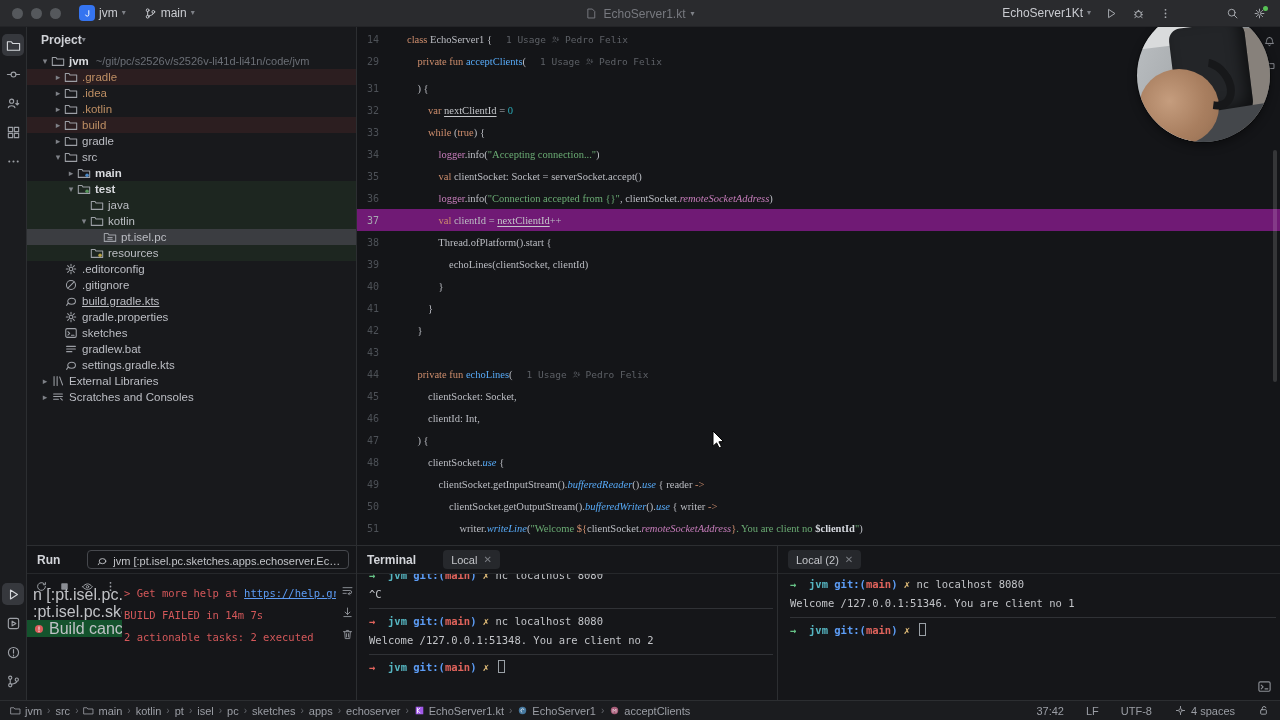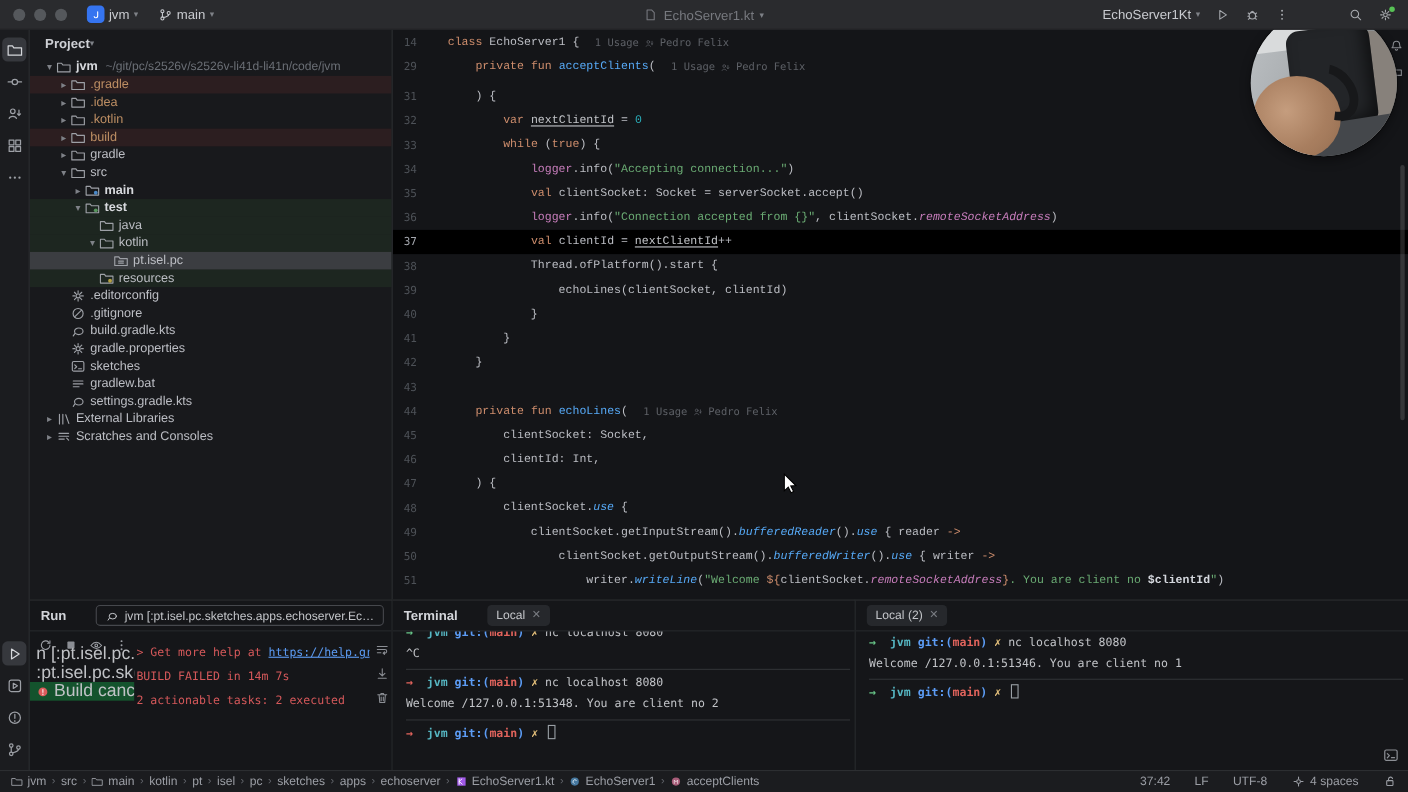--- a/index.html
+++ b/index.html
@@ -41,24 +41,24 @@
   .tree-row.excluded .tlabel{color:#bd8e63;}
   .tree-row.selected{background:#3b3d41;}
   .tree-row.tint-red{background:rgba(96,42,42,.28);}
   .tree-row.tint-green{background:rgba(48,88,50,.22);}
   .tpath{color:#6b6f76;margin-left:7px;font-size:11px;}
 
   
   #editor{position:absolute;left:357px;top:27px;width:923px;height:518px;background:#141518;overflow:hidden;z-index:1;}
   #code{position:absolute;left:0;top:1px;right:0;}
   .code-row{height:22px;display:flex;align-items:center;position:relative;}
-  .code-row.cur{background:#000000;}
+  .code-row.cur{background:#701a75;}
   .ln{width:22px;flex:none;text-align:right;font-size:10px;color:#4d5157;font-family:"DejaVu Sans Mono","Liberation Mono",monospace;}
   .code-row.cur .ln{color:#a6a9b0;}
-  .code-text{padding-left:28px;font-family:Liberation Mono, monospace;font-size:10.5px;white-space:pre;}
+  .code-text{padding-left:28px;font-family:Liberation Serif, serif;font-size:10.5px;white-space:pre;}
   .sg-d{color:#bcbec4;} .sg-kw{color:#cf8e6d;} .sg-fn{color:#57aaf7;}
   .sg-ext{color:#57aaf7;font-style:italic;} .sg-str{color:#6aab73;} .sg-num{color:#2aacb8;}
   .sg-prop{color:#c77dbb;} .sg-propi{color:#c77dbb;font-style:italic;}
   .sg-und{color:#c4c6ca;text-decoration:underline;text-underline-offset:2px;}
   .sg-iv{color:#d5d8de;font-weight:600;}
   .hint{display:flex;align-items:center;gap:5px;margin-left:14px;font-size:9.5px;color:#5d6066;}
   #ed-scroll{position:absolute;right:3px;top:123px;width:4px;height:232px;border-radius:2px;background:rgba(255,255,255,.14);}
 
   
   .panel{position:absolute;top:545px;height:155px;background:#151619;border-top:1px solid #2c2e31;z-index:3;}
@@ -428,21 +428,21 @@
       <div class="tree-row" style="padding-left: 25px;">
         <span class="tchev"></span>
         <span class="ticon">
           <svg viewBox="0 0 16 16" width="14" height="14" fill="none" stroke="currentColor" stroke-width="1.2" stroke-linecap="round" stroke-linejoin="round" class="icon">
             <circle cx="8" cy="8" r="5.2"></circle>
             <path d="M4.4 11.6L11.6 4.4"></path>
           </svg>
         </span>
         <span class="tlabel">.gitignore</span>
       </div>
-      <div class="tree-row" style="padding-left: 25px;">
+      <div class="tree-row" style="padding-left: 25px; text-decoration: underline;">
         <span class="tchev"></span>
         <span class="ticon">
           <svg viewBox="0 0 16 16" width="14" height="14" fill="none" stroke="currentColor" stroke-width="1.2" stroke-linecap="round" stroke-linejoin="round" class="icon">
             <ellipse cx="8.7" cy="8.2" rx="4.4" ry="3.4"></ellipse>
             <path d="M4.6 10.6L3 13"></path>
           </svg>
         </span>
         <span class="tlabel">build.gradle.kts</span>
       </div>
       <div class="tree-row" style="padding-left: 25px;">

